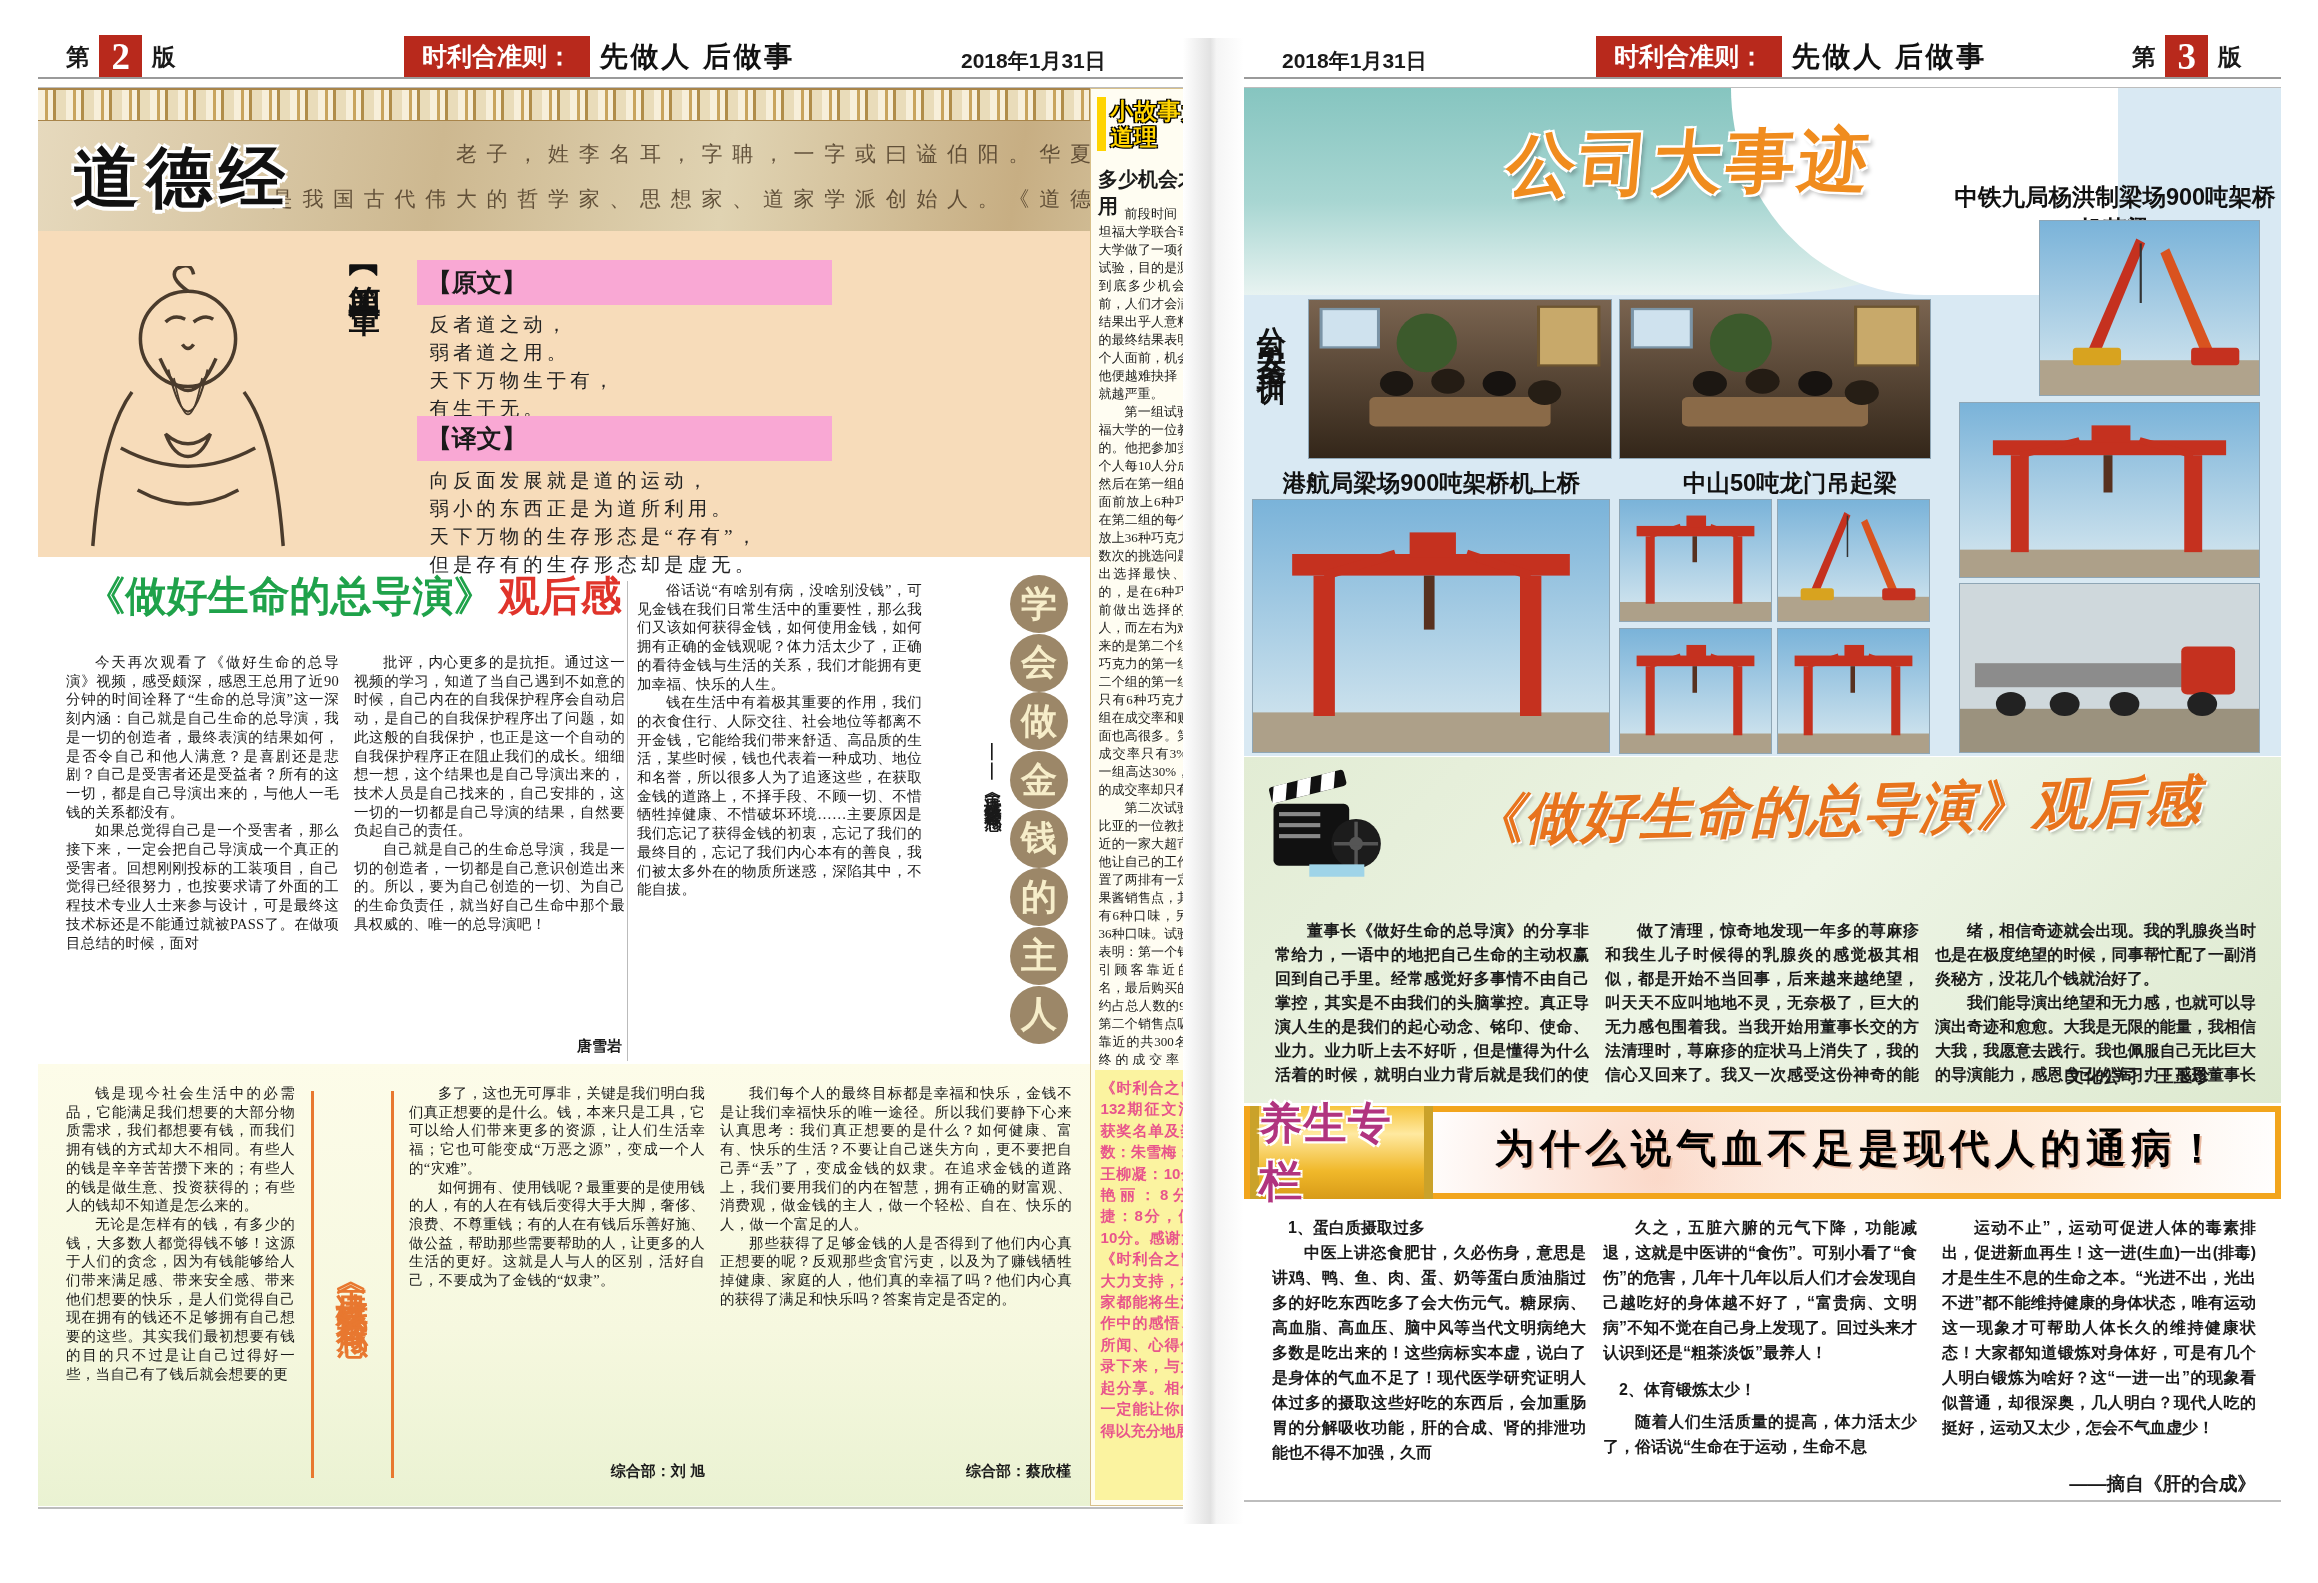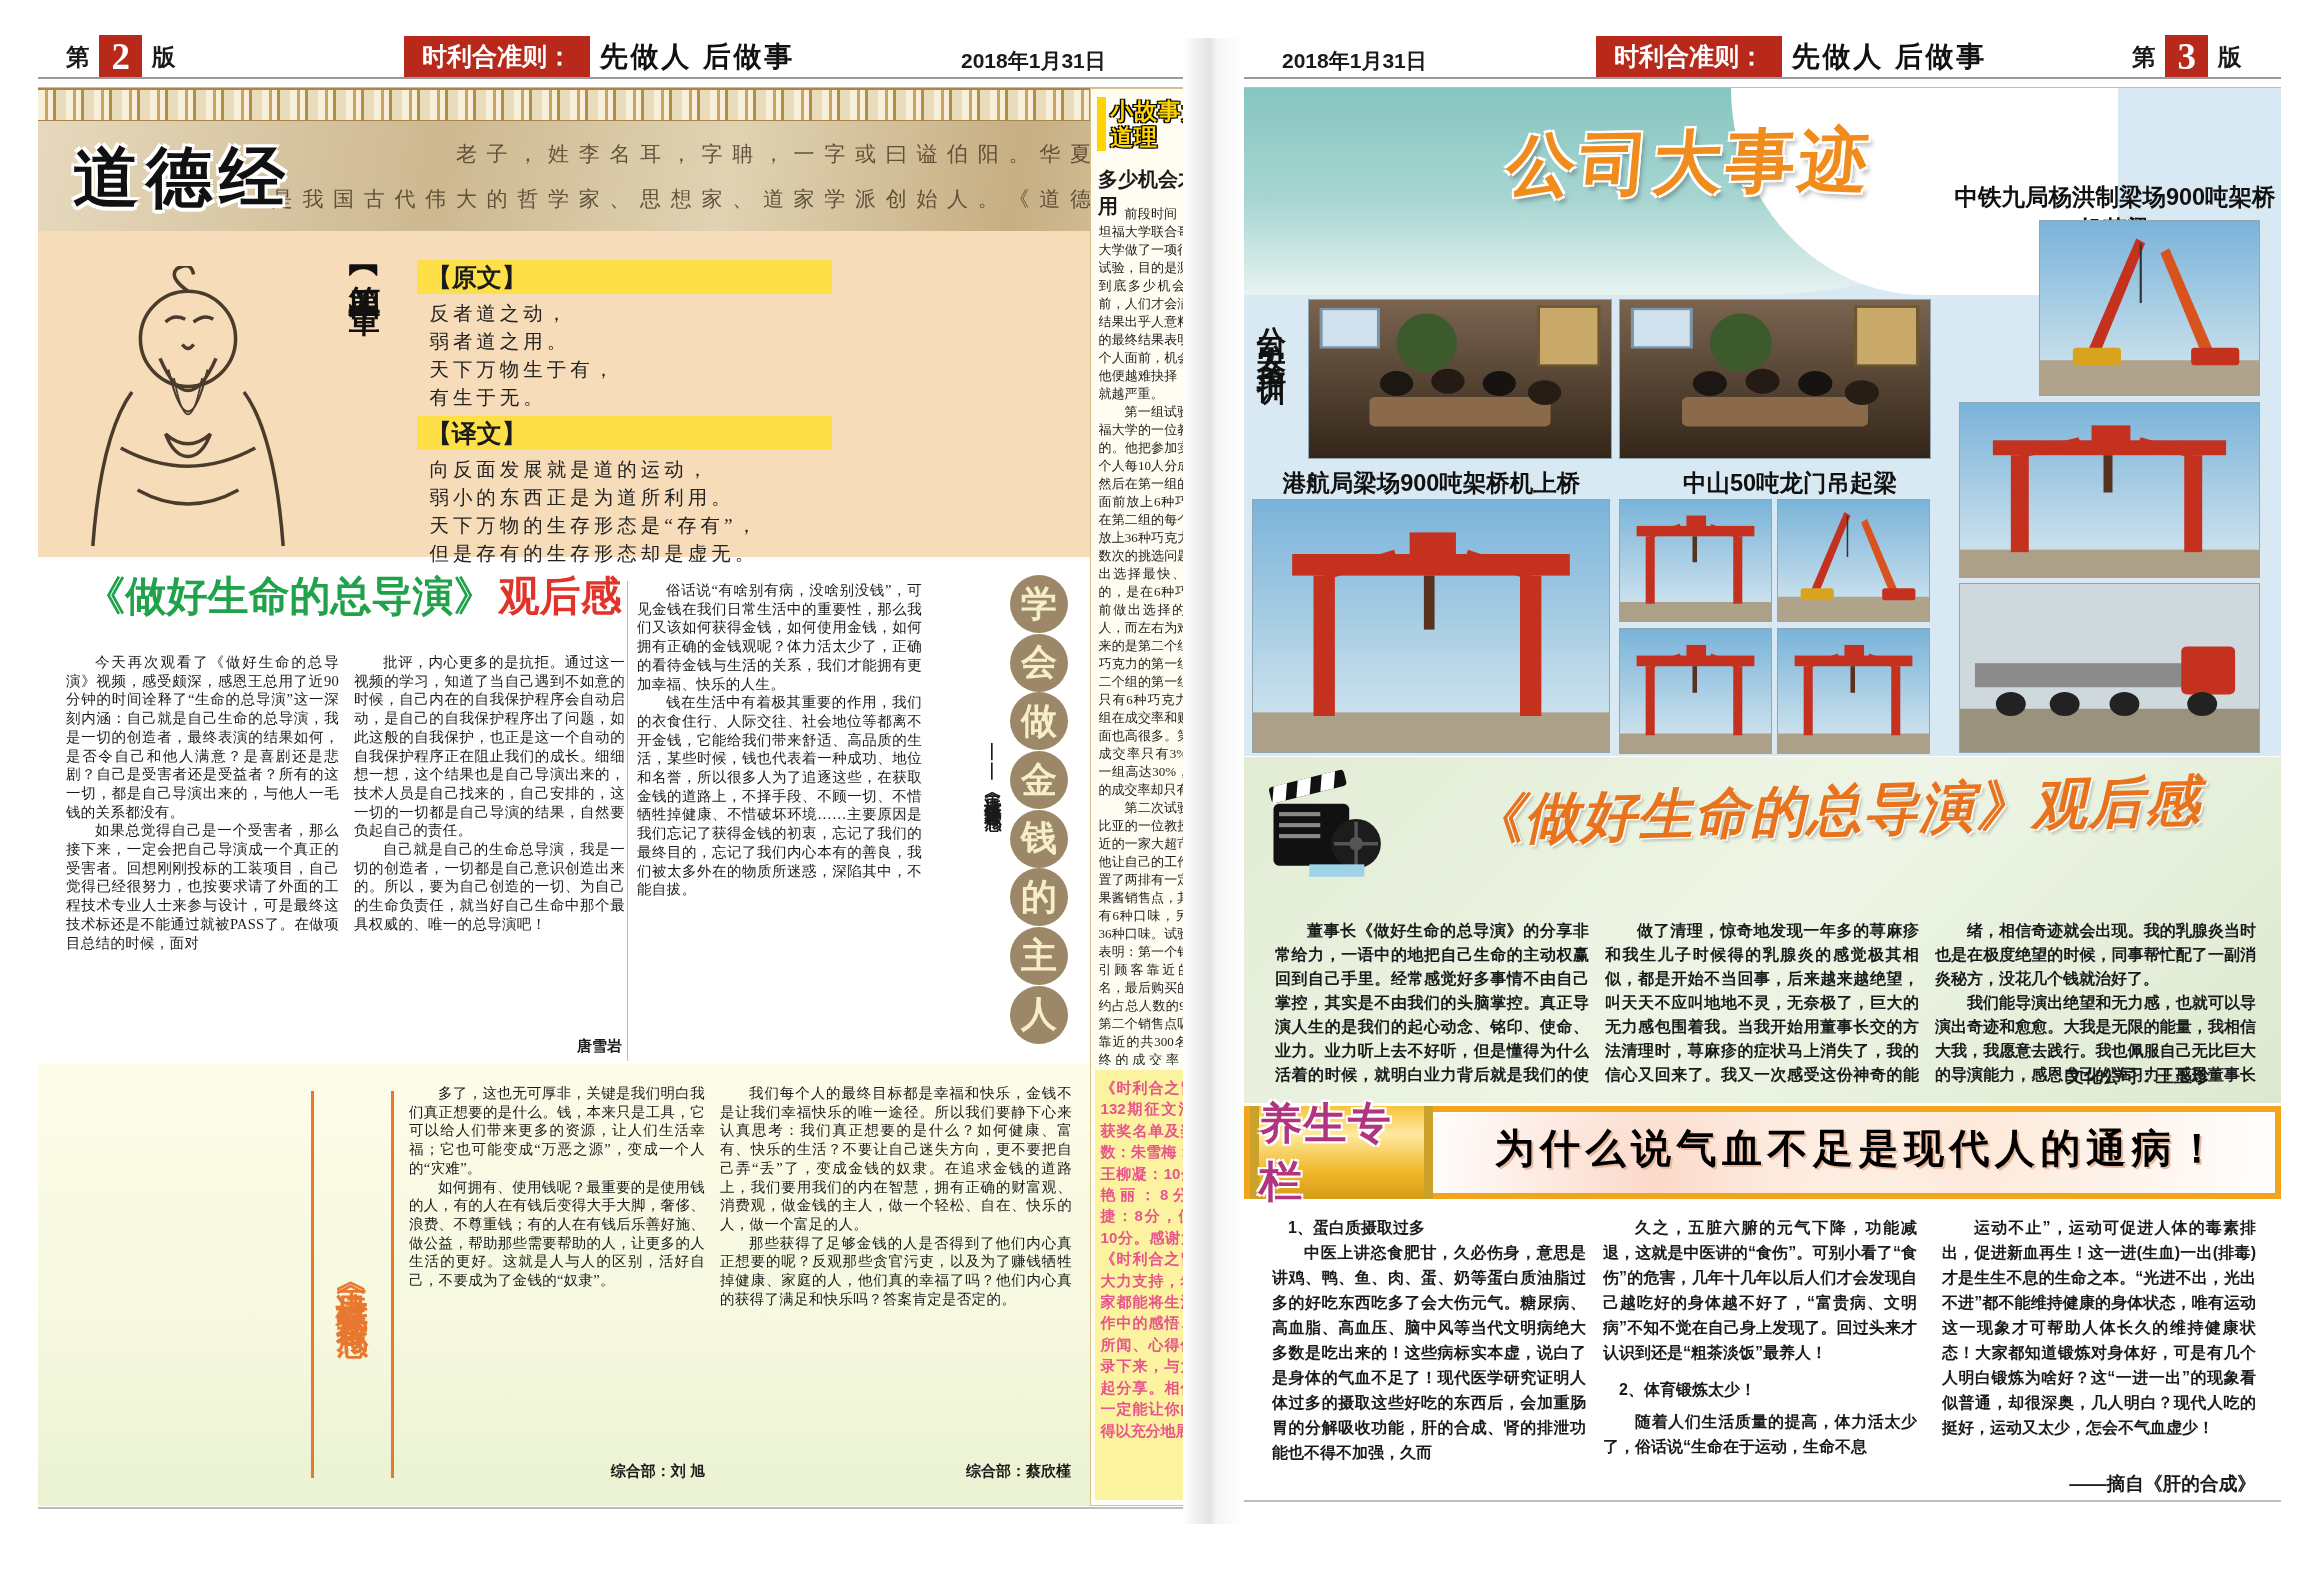--- a/index.html
+++ b/index.html
@@ -28,21 +28,21 @@
   .ddj-title{position:absolute;left:73px;top:133px;font-size:66px;font-weight:bold;color:#111;
     font-family:"Liberation Sans",sans-serif;letter-spacing:7px;
     text-shadow:-2.8px -2.8px 0 #fff,2.8px -2.8px 0 #fff,-2.8px 2.8px 0 #fff,2.8px 2.8px 0 #fff,0 4.1px 0 #fff;}
   .seal-line{position:absolute;color:#4e3d28;font-size:21px;letter-spacing:9.7px;opacity:.85;
     font-family:"Liberation Serif",serif;white-space:nowrap;}
   .peach-box{position:absolute;left:38px;top:231px;width:1145px;height:326px;background:#f7dcba;}
   .laozi{position:absolute;left:10.4px;top:35px;}
   .chapter-vert{position:absolute;left:305px;top:24px;writing-mode:vertical-rl;font-size:32px;font-weight:bold;
     font-family:"Liberation Sans",sans-serif;letter-spacing:5.5px;color:#111;}
   .dd-block{position:absolute;left:379px;width:415px;}
-  .dd-bar{background:#fde047;height:34px;display:flex;align-items:center;padding-left:9.7px;
+  .dd-bar{background:#f9a8d4;height:45px;display:flex;align-items:center;padding-left:9.7px;
     font-size:25px;font-weight:bold;font-family:"Liberation Sans",sans-serif;}
   .dd-lines p{margin:0;font-size:19.4px;line-height:28px;letter-spacing:4.1px;color:#222;}
   .dd-lines{padding:5.5px 0 0 12.4px;}
 
   
   .rev-title{position:absolute;left:66px;top:569px;width:574px;text-align:center;white-space:nowrap;
     font-family:"Liberation Sans",sans-serif;font-weight:bold;font-size:41px;}
   .rev-title .bk{color:#1fa24a;}
   .rev-title .sf{color:#e0342b;margin-left:4.1px;}
   .bodycol{position:absolute;overflow:hidden;text-align:justify;}
@@ -279,20 +279,24 @@
     <div class="c">做</div>
     <div class="c">金</div>
     <div class="c">钱</div>
     <div class="c">的</div>
     <div class="c">主</div>
     <div class="c">人</div>
   </div>
   <div class="dash-vert">——再读《钱是什么》有感</div>
 
   <div class="bottom-bg"></div>
+  <div class="bodycol" style="left:66px;top:1084px;width:229px;height:411px;">
+      <p>钱是现今社会生活中的必需品，它能满足我们想要的大部分物质需求，我们都想要有钱，而我们拥有钱的方式却大不相同。有些人的钱是辛辛苦苦攒下来的；有些人的钱是做生意、投资获得的；有些人的钱却不知道是怎么来的。</p>
+      <p>无论是怎样有的钱，有多少的钱，大多数人都觉得钱不够！这源于人们的贪念，因为有钱能够给人们带来满足感、带来安全感、带来他们想要的快乐，是人们觉得自己现在拥有的钱还不足够拥有自己想要的这些。其实我们最初想要有钱的目的只不过是让自己过得好一些，当自己有了钱后就会想要的更</p>
+    </div>
   <div class="vtitle-orange">
     <span>再读《钱是什么》有感</span>
   </div>
   <div class="bodycol" style="left:409px;top:1084px;width:296px;height:387px;">
       <p>多了，这也无可厚非，关键是我们明白我们真正想要的是什么。钱，本来只是工具，它可以给人们带来更多的资源，让人们生活幸福；它也可能变成“万恶之源”，变成一个人的“灾难”。</p>
       <p>如何拥有、使用钱呢？最重要的是使用钱的人，有的人在有钱后变得大手大脚，奢侈、浪费、不尊重钱；有的人在有钱后乐善好施、做公益，帮助那些需要帮助的人，让更多的人生活的更好。这就是人与人的区别，活好自己，不要成为了金钱的“奴隶”。</p>
     </div>
   <div class="abs sig" style="left:546px;top:1458px;width:159px;">综合部：刘 旭</div>
   <div class="bodycol" style="left:720px;top:1084px;width:352px;height:387px;">
       <p>我们每个人的最终目标都是幸福和快乐，金钱不是让我们幸福快乐的唯一途径。所以我们要静下心来认真思考：我们真正想要的是什么？如何健康、富有、快乐的生活？不要让自己迷失方向，更不要把自己弄“丢”了，变成金钱的奴隶。在追求金钱的道路上，我们要用我们的内在智慧，拥有正确的财富观、消费观，做金钱的主人，做一个轻松、自在、快乐的人，做一个富足的人。</p>

